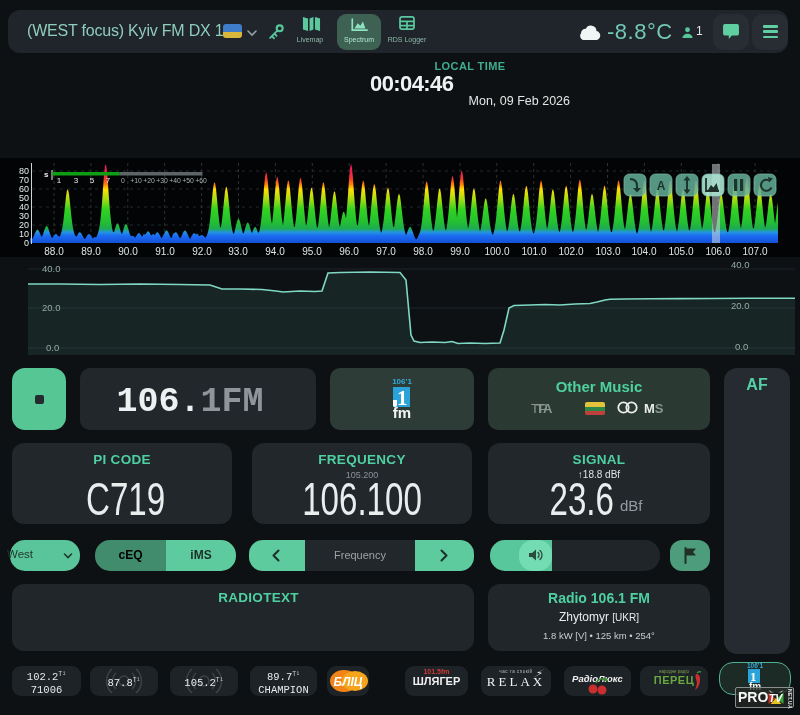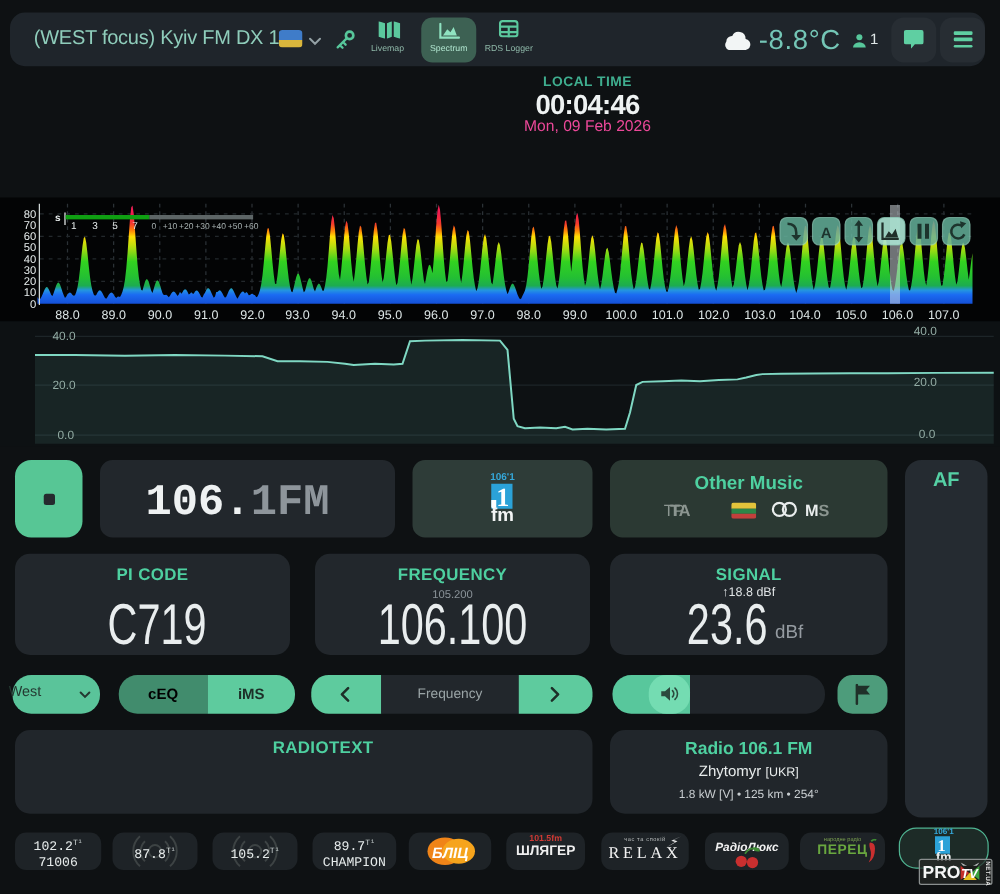--- a/index.html
+++ b/index.html
@@ -58,22 +58,22 @@
 <div class="abs" style="left:713px;top:14px;width:36px;height:36px;background:#272d33;border-radius:10px"></div>
 <svg class="abs" style="left:723px;top:24px" width="16" height="15" viewBox="0 0 18 17">
     <path fill="#5fcfa2" d="M2 0 h14 a2 2 0 0 1 2 2 v9 a2 2 0 0 1-2 2 h-6 l-3.5 4 v-4 H2 a2 2 0 0 1-2-2 V2 a2 2 0 0 1 2-2z"></path>
   </svg>
 <div class="abs" style="left:752px;top:14px;width:36px;height:36px;background:#272d33;border-radius:10px"></div>
 <div class="abs" style="left:763px;top:25px;width:15px;height:2.6px;background:#5fcfa2;border-radius:1px"></div>
 <div class="abs" style="left:763px;top:30.3px;width:15px;height:2.6px;background:#5fcfa2;border-radius:1px"></div>
 <div class="abs" style="left:763px;top:35.6px;width:15px;height:2.6px;background:#5fcfa2;border-radius:1px"></div>
 
 <div class="abs" style="left:370px;top:60px;width:200px;text-align:center;font-size:11px;font-weight:bold;color:#3fae8f;letter-spacing:.4px">LOCAL TIME</div>
-<div class="abs" style="left:370px;top:71px;width:200px;text-align:center;font-size:22px;font-weight:600;color:#eef2f2;letter-spacing:-.6px">00:04:46</div>
-<div class="abs" style="left:370px;top:94px;width:200px;text-align:center;font-size:12.5px;color:#ec4899">Mon, 09 Feb 2026</div>
+<div class="abs" style="left:370px;top:71px;width:200px;text-align:left;font-size:22px;font-weight:600;color:#eef2f2;letter-spacing:-.6px">00:04:46</div>
+<div class="abs" style="left:370px;top:94px;width:200px;text-align:right;font-size:12.5px;color:#e5e5e5">Mon, 09 Feb 2026</div>
 
 <svg class="abs" style="left:0;top:0" width="800" height="715" viewBox="0 0 800 715">
   <rect x="0" y="158" width="800" height="100" fill="#030405"></rect>
   <defs>
     <linearGradient id="spg" x1="0" y1="163" x2="0" y2="243" gradientUnits="userSpaceOnUse">
       <stop offset="0" stop-color="#f4215c"></stop>
       <stop offset="0.10" stop-color="#f01d4d"></stop>
       <stop offset="0.20" stop-color="#f53a2e"></stop>
       <stop offset="0.27" stop-color="#fe8706"></stop>
       <stop offset="0.33" stop-color="#ffdf04"></stop>
@@ -309,21 +309,21 @@
       <g fill="none" stroke="#3d4344" stroke-width="1.5">
         <circle cx="20" cy="13" r="5"></circle>
         <path d="M12 5 a11 11 0 0 0 0 16 M28 5 a11 11 0 0 1 0 16 M8 1 a16 16 0 0 0 0 24 M32 1 a16 16 0 0 1 0 24"></path>
       </g>
     </svg>
     <div class="mono" style="position:relative;font-size:10.5px;color:#e6ebeb;text-align:center;line-height:30px">105.2<span style="font-size:6.5px;vertical-align:4px;color:#cdd4d4">T¹</span></div>
   </div>
 <div class="abs" style="left:250px;top:666px;width:67px;height:30px;background:#1e2327;border-radius:9px;overflow:hidden">
     <div class="mono" style="font-size:10.5px;color:#e6ebeb;text-align:center;line-height:13px;padding-top:2px">89.7<span style="font-size:6.5px;vertical-align:4px;color:#cdd4d4">T¹</span><br>CHAMPION</div>
   </div>
-<div class="abs" style="left:327px;top:666px;width:66px;height:30px;background:#1e2327;border-radius:9px;overflow:hidden">
+<div class="abs" style="left:327px;top:666px;width:42px;height:30px;background:#1e2327;border-radius:9px;overflow:hidden">
     <svg style="position:absolute;left:50%;top:50%;transform:translate(-50%,-50%)" width="48" height="26" viewBox="0 0 48 26">
       <ellipse cx="20" cy="13" rx="14" ry="11" fill="#f08418"></ellipse>
       <ellipse cx="31" cy="13" rx="13" ry="10" fill="#f6a41c"></ellipse>
       <text x="24" y="18" font-size="12" font-weight="bold" font-style="italic" fill="#fff" text-anchor="middle">БЛІЦ</text>
     </svg>
   </div>
 <div class="abs" style="left:405px;top:666px;width:63px;height:30px;background:#1e2327;border-radius:9px;overflow:hidden">
     <div style="text-align:center;padding-top:2px">
       <div style="font-size:7px;font-weight:bold;color:#d03a34;line-height:7px">101.5fm</div>
       <div style="font-size:11px;font-weight:bold;color:#efefef;line-height:13px;letter-spacing:0">ШЛЯГЕР</div>

